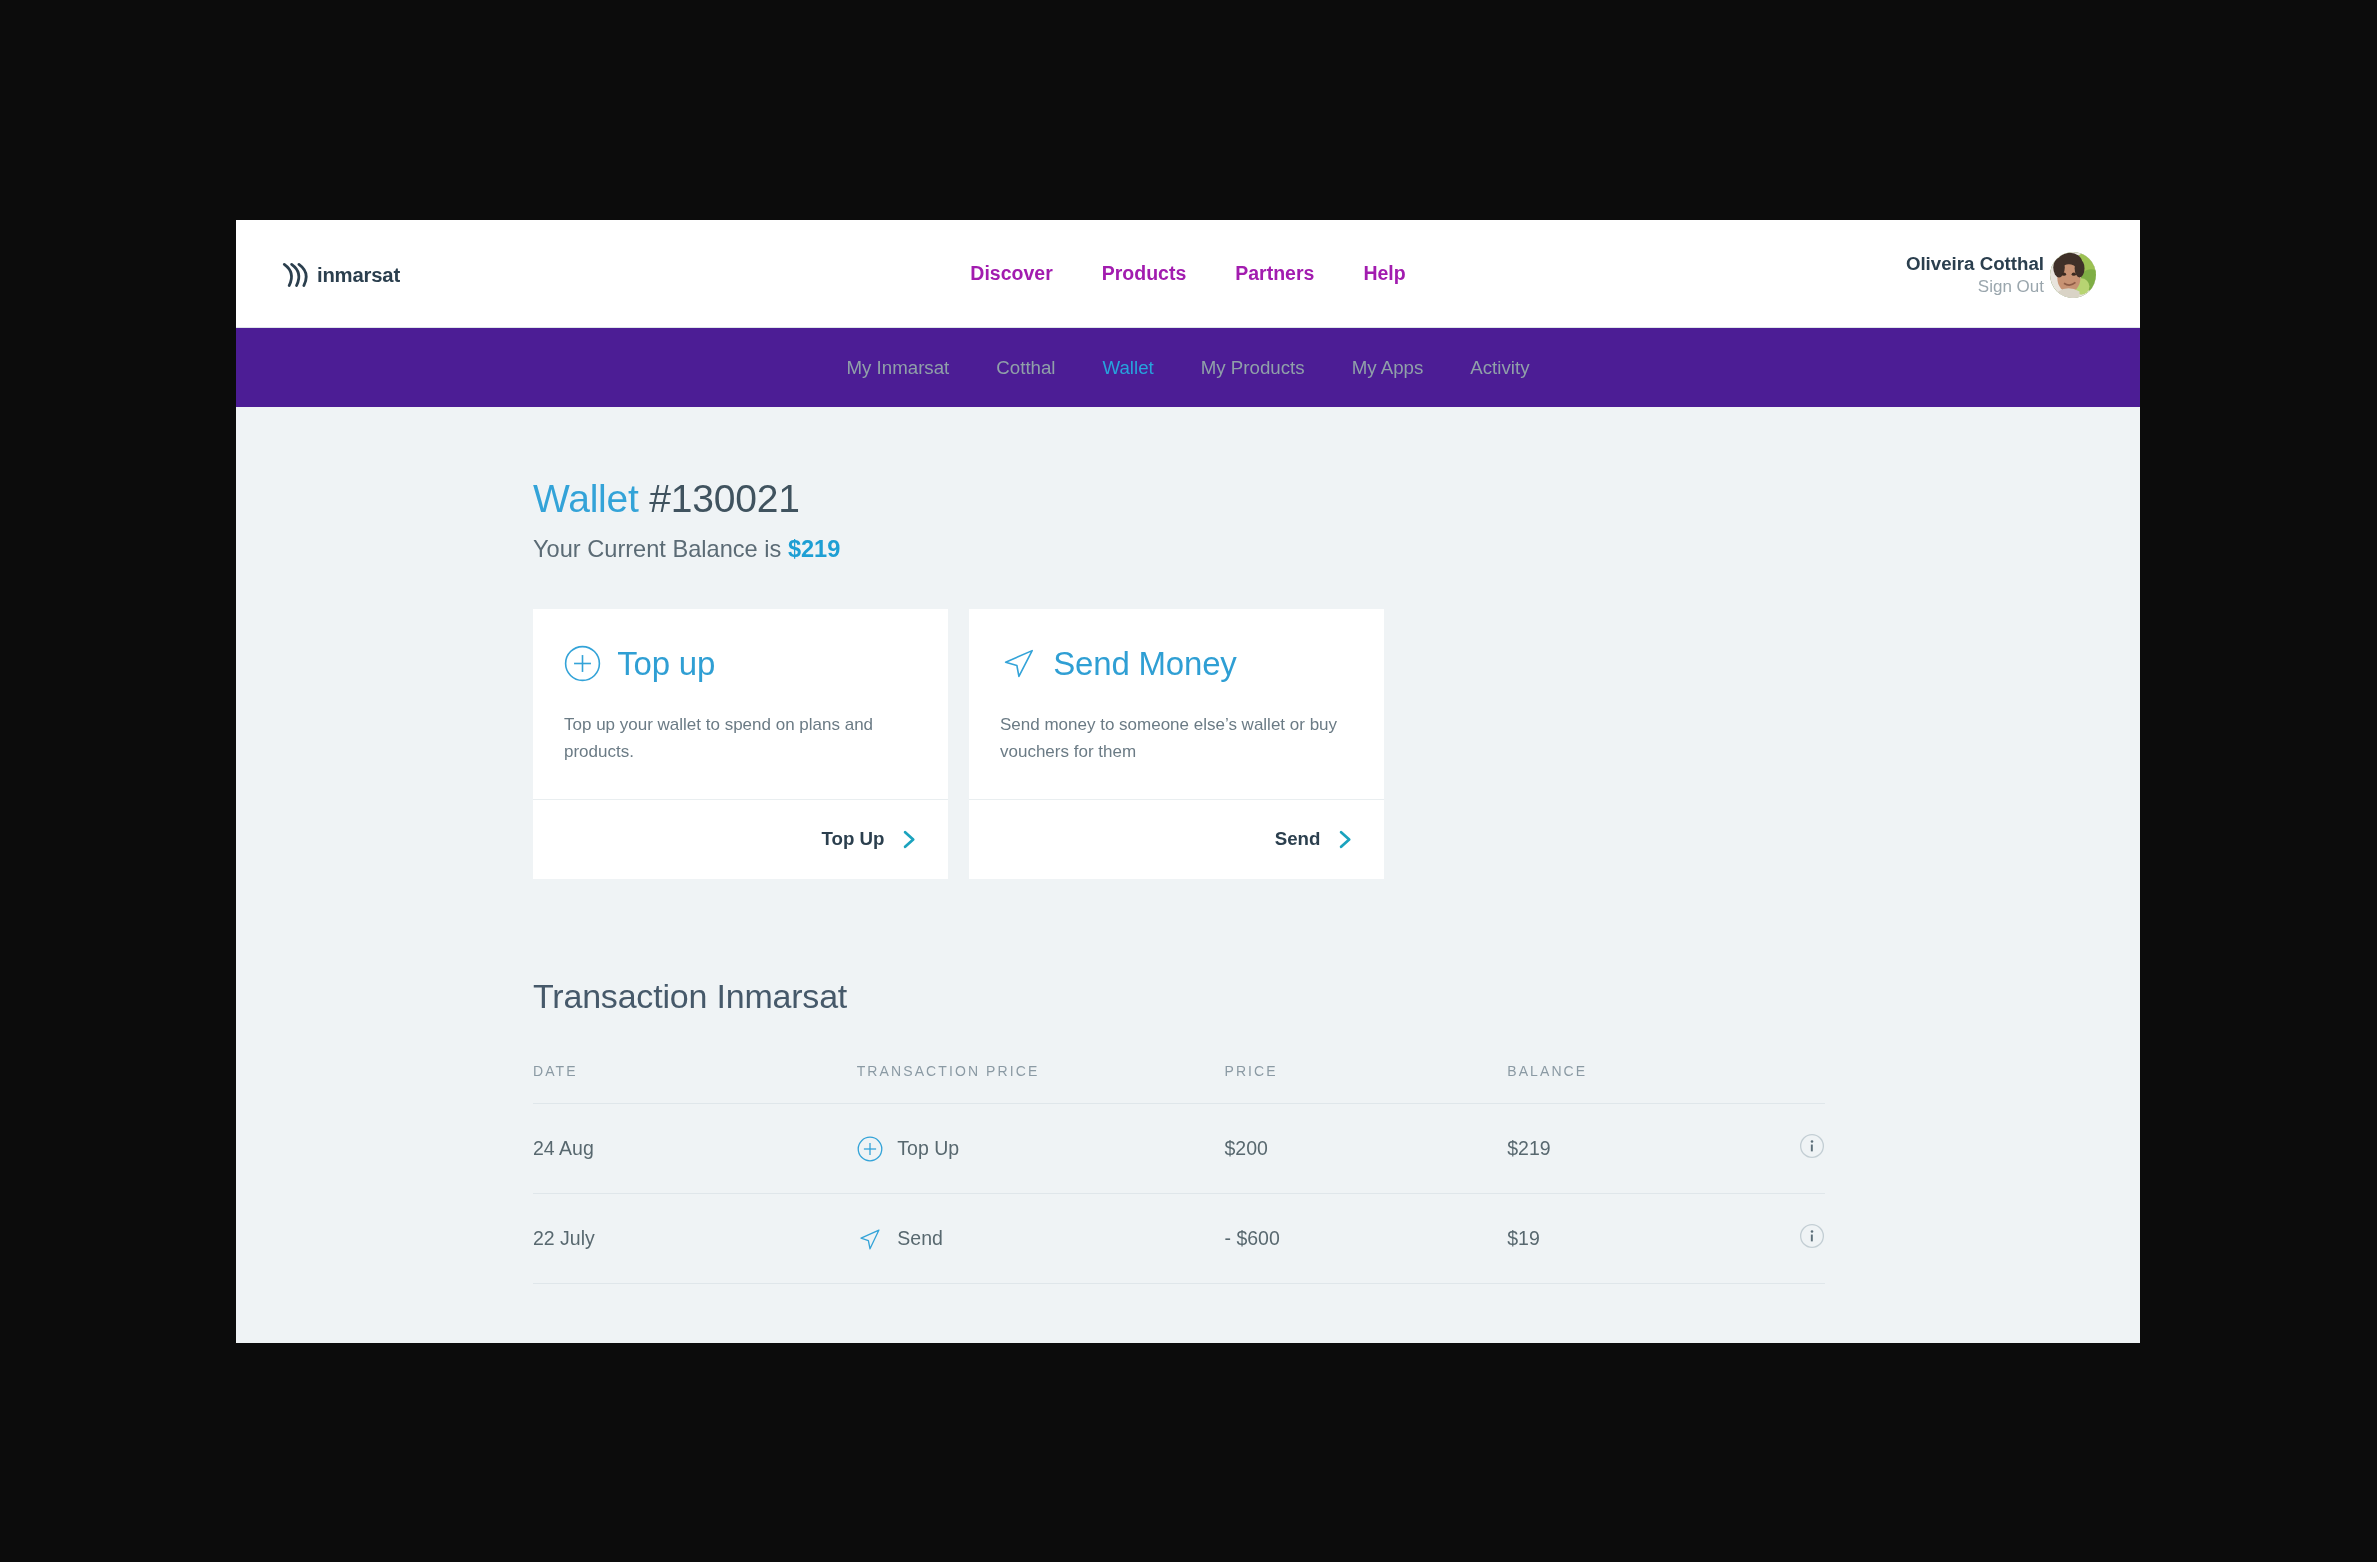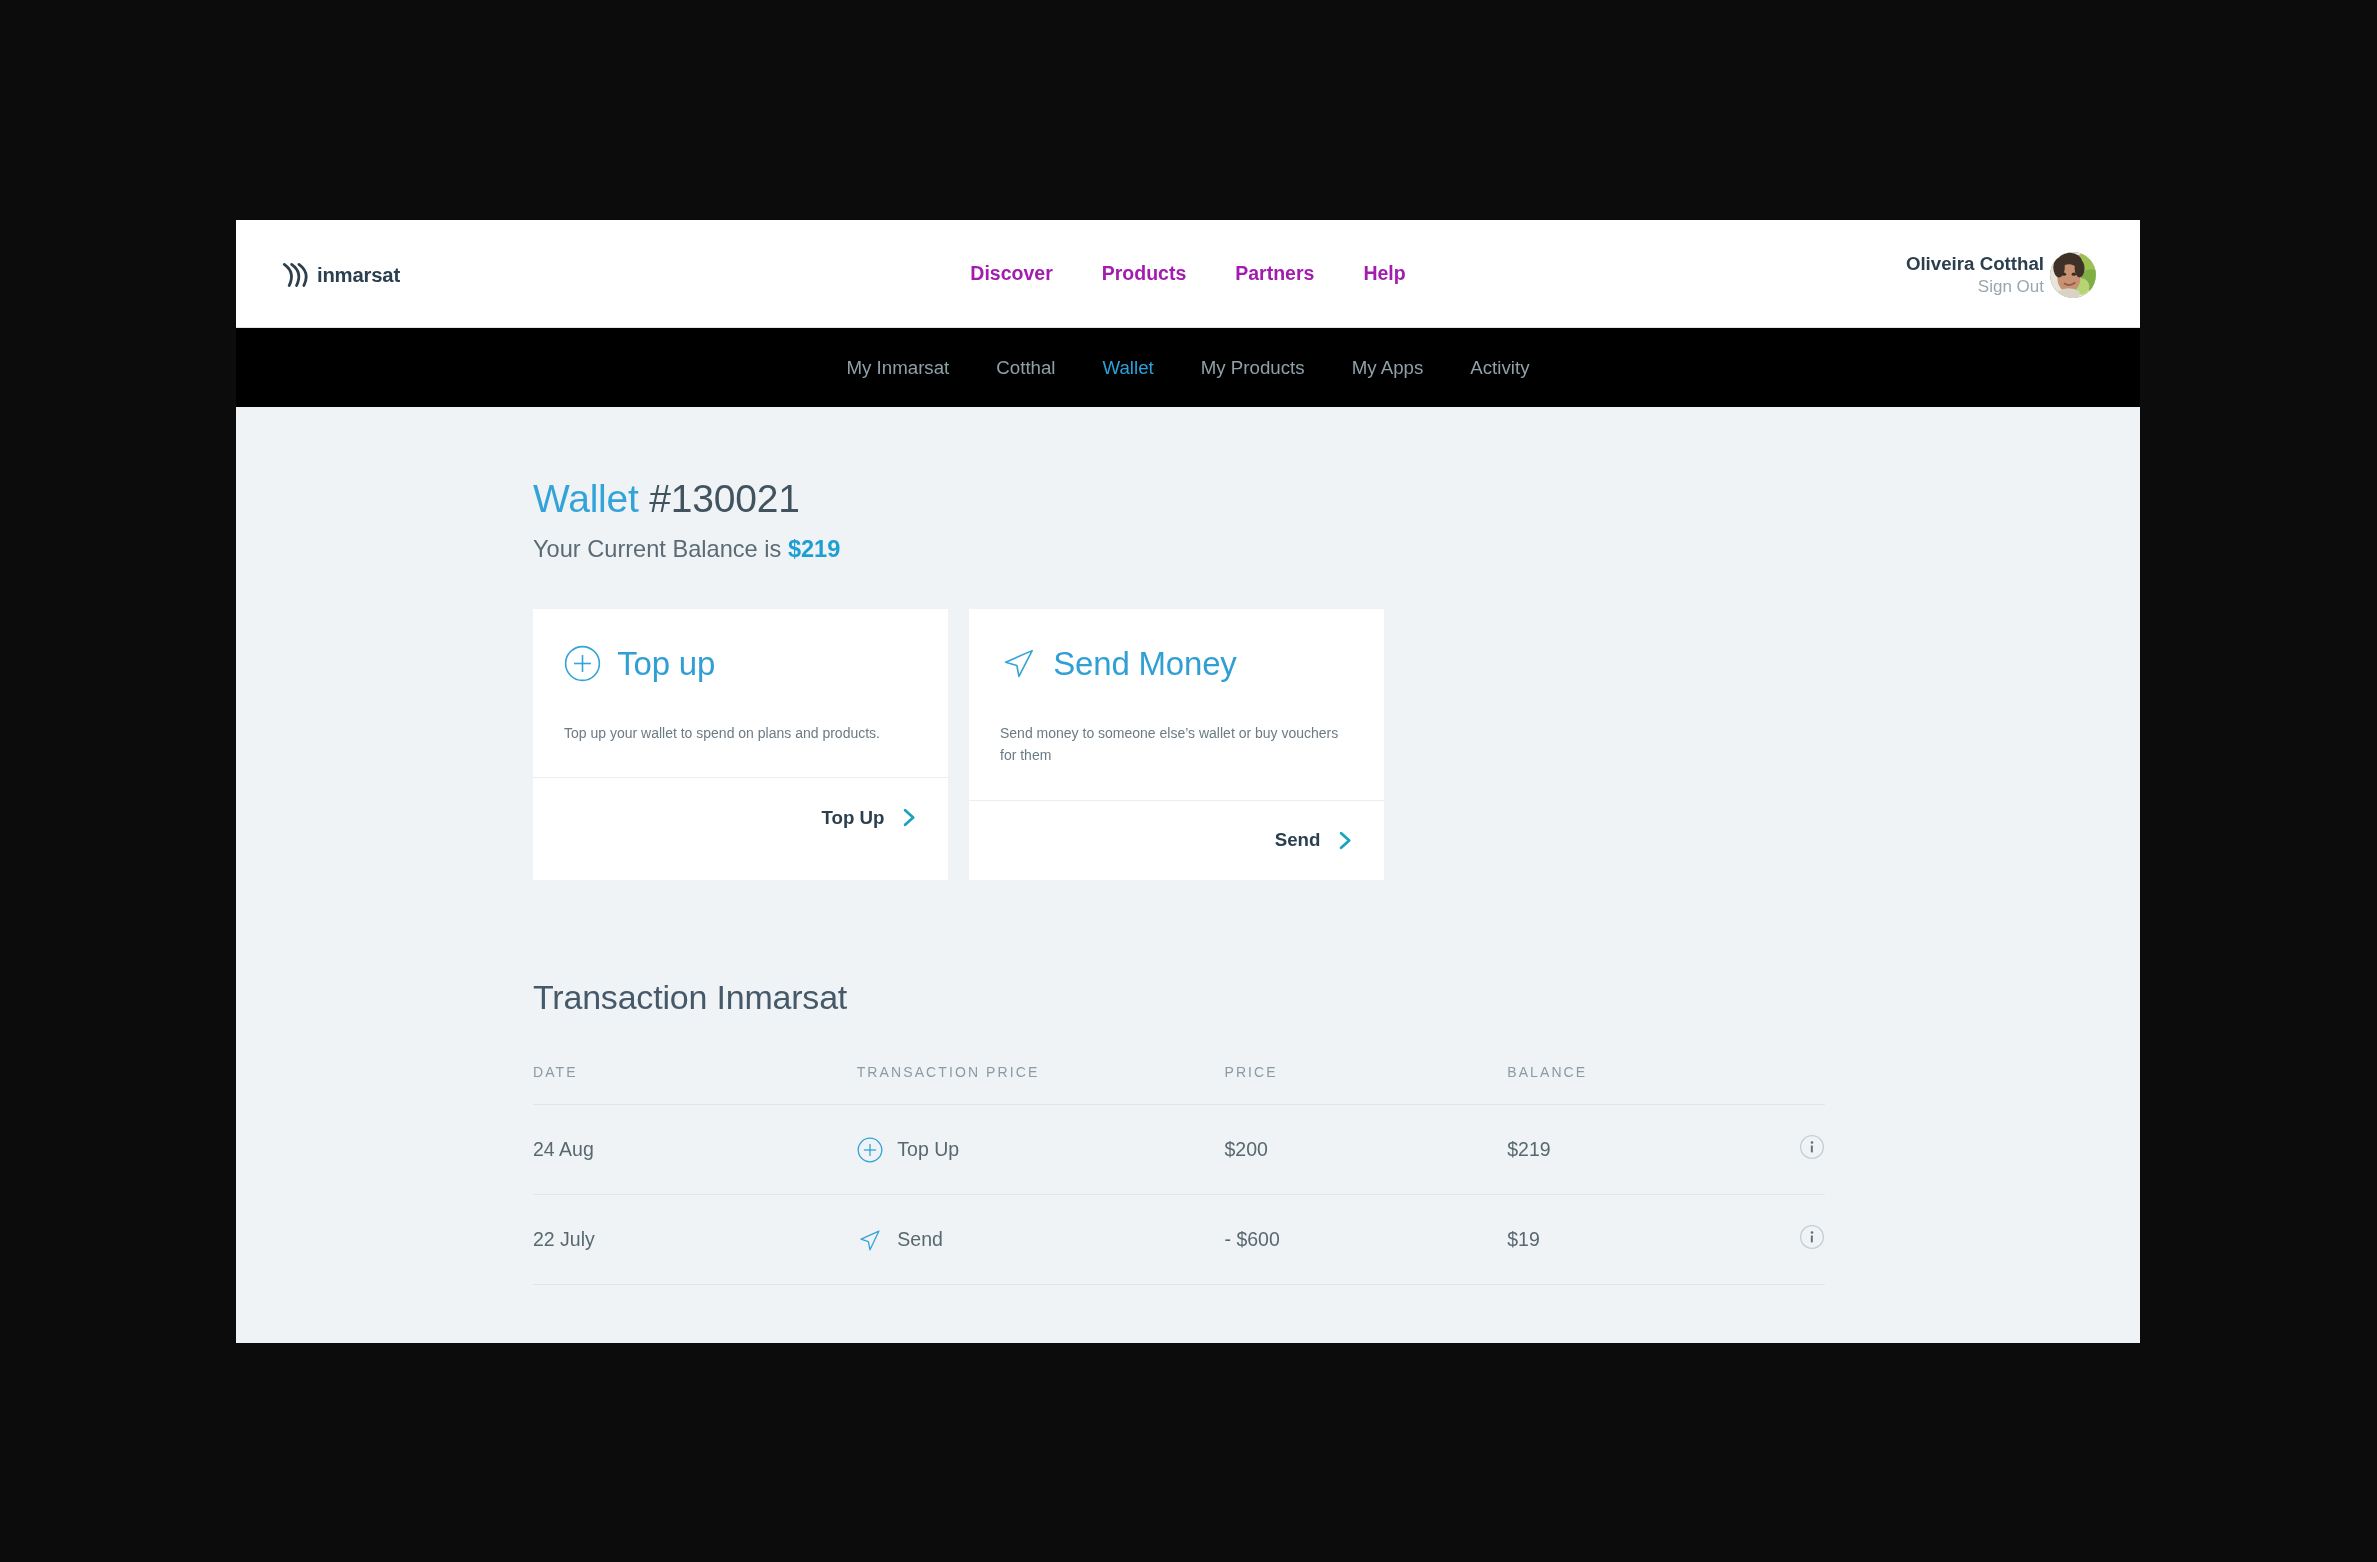--- a/index.html
+++ b/index.html
@@ -92,21 +92,21 @@
     overflow: hidden;
     flex: none;
     background: #8aa06a;
     position: relative;
   }
   .avatar svg { display: block; width: 46px; height: 46px; }
 
   
   .sub-nav {
     height: 80px;
-    background: #000000;
+    background: #4c1d95;
     border-top: 0.8px solid #dfe6e9;
     display: flex;
     align-items: center;
     justify-content: center;
     gap: 47px;
   }
   .sub-nav a {
     font-size: 18.7px;
     color: #90a0a9;
     text-decoration: none;
@@ -160,22 +160,22 @@
   }
   .card-head-icon { flex: none; width: 37px; height: 37px; }
   .card-title {
     font-size: 33px;
     font-weight: normal;
     color: #2f9fd4;
     letter-spacing: -0.2px;
     white-space: nowrap;
   }
   .card-desc {
-    margin-top: 39px;
-    font-size: 14px;
+    margin-top: 28px;
+    font-size: 17px;
     line-height: 1.62;
     color: #6b7b85;
   }
   .card-footer {
     border-top: 0.8px solid #e9eef0;
     height: 80px;
     display: flex;
     align-items: center;
     justify-content: flex-end;
     padding-right: 31px;

